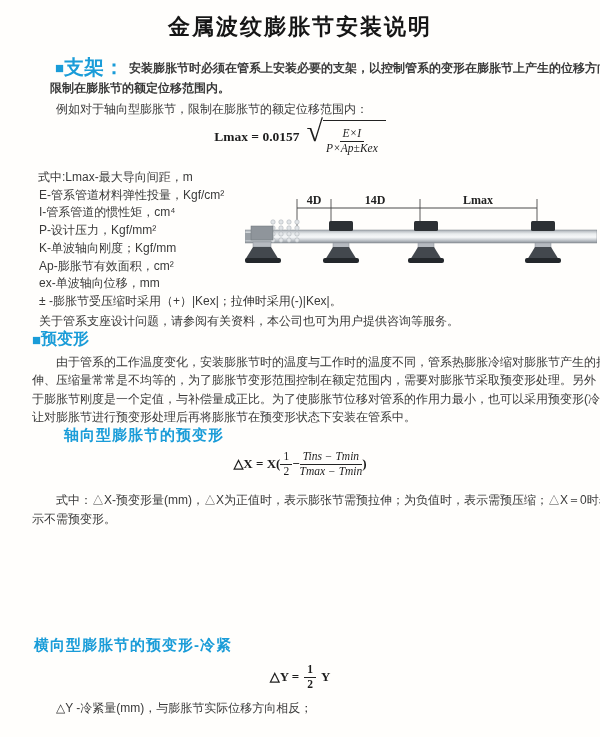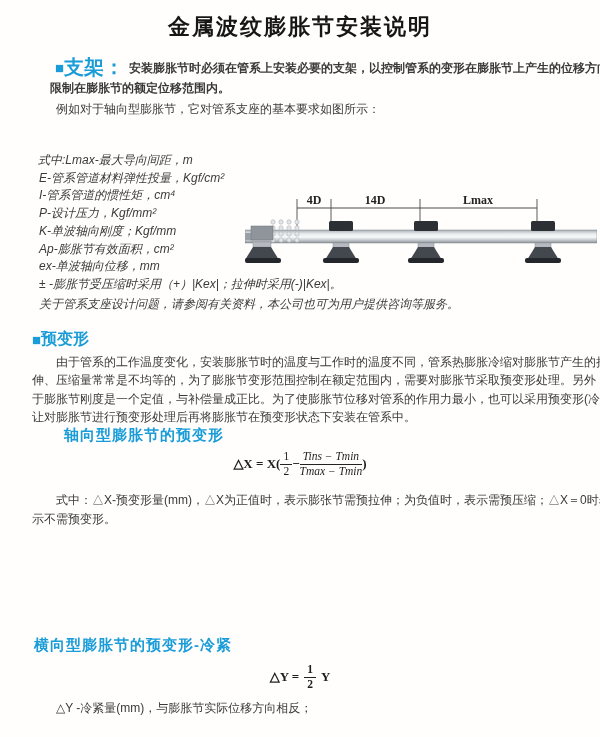--- a/index.html
+++ b/index.html
@@ -27,21 +27,21 @@
   .sqrt-sign{font-size:30px;line-height:26px;font-weight:400;}
   .sqrt-body{border-top:1.5px solid #222;padding:2px 8px 0 3px;margin-top:2px;}
   .frac{display:inline-flex;flex-direction:column;align-items:center;
     line-height:1.2;font-size:11.5px;}
   .frac .fn{border-bottom:1px solid #222;padding:0 3px;}
   .it{font-style:italic;}
   .formula2{top:450px;font-size:13px;font-weight:bold;}
   .formula2 .frac{font-weight:normal;}
   .formula3{top:663px;gap:5px;font-size:13px;font-weight:bold;}
   
-  .defs1{position:absolute;top:152px;left:38px;font-size:12px;line-height:17.7px;font-style:italic;}
+  .defs1{position:absolute;top:169px;left:38px;font-size:12px;line-height:17.7px;}
   .defs1 .d{white-space:nowrap;}
   .defs1 .d.ind{margin-left:1px;}
   .defs1 .d.last{margin-top:2px;}
   
   .diagram{position:absolute;left:245px;top:190px;width:352px;height:95px;}
   
   .sec2-h{position:absolute;top:329px;left:32px;color:#1a9cd8;font-size:16px;font-weight:bold;}
   .sec2-h .sq-marker{font-size:15px;}
   .p2{position:absolute;top:353px;left:32px;width:545px;font-size:12px;line-height:18.3px;}
   .p2 .pl{white-space:nowrap;}
@@ -58,22 +58,34 @@
 <body>
 
 <div class="page">
 
   <div class="title">金属波纹膨胀节安装说明</div>
 
   <div class="sline1">
     <span class="sq-marker">■</span><span class="sec-heading">支架：</span><span class="b12">安装膨胀节时必须在管系上安装必要的支架，以控制管系的变形在膨胀节上产生的位移方向并</span>
   </div>
   <div class="sline2 b12">限制在膨胀节的额定位移范围内。</div>
-  <div class="sline3">例如对于轴向型膨胀节，它对管系支座的基本要求如图所示：</div>
-
+  <div class="sline3">例如对于轴向型膨胀节，限制在膨胀节的额定位移范围内：</div>
+
+  <div class="formula formula1">
+    <span class="f-lhs">Lmax = 0.0157</span>
+    <span class="sqrt">
+      <span class="sqrt-sign">√</span>
+      <span class="sqrt-body">
+        <span class="frac it">
+          <span class="fn">E×I</span>
+          <span>P×Ap±Kex</span>
+        </span>
+      </span>
+    </span>
+  </div>
 
   <div class="defs1">
     <div class="d">式中:Lmax-最大导向间距，m</div>
     <div class="d ind">E-管系管道材料弹性投量，Kgf/cm²</div>
     <div class="d ind">I-管系管道的惯性矩，cm⁴</div>
     <div class="d ind">P-设计压力，Kgf/mm²</div>
     <div class="d ind">K-单波轴向刚度；Kgf/mm</div>
     <div class="d ind">Ap-膨胀节有效面积，cm²</div>
     <div class="d ind">ex-单波轴向位移，mm</div>
     <div class="d ind">± -膨胀节受压缩时采用（+）|Kex|；拉伸时采用(-)|Kex|。</div>

